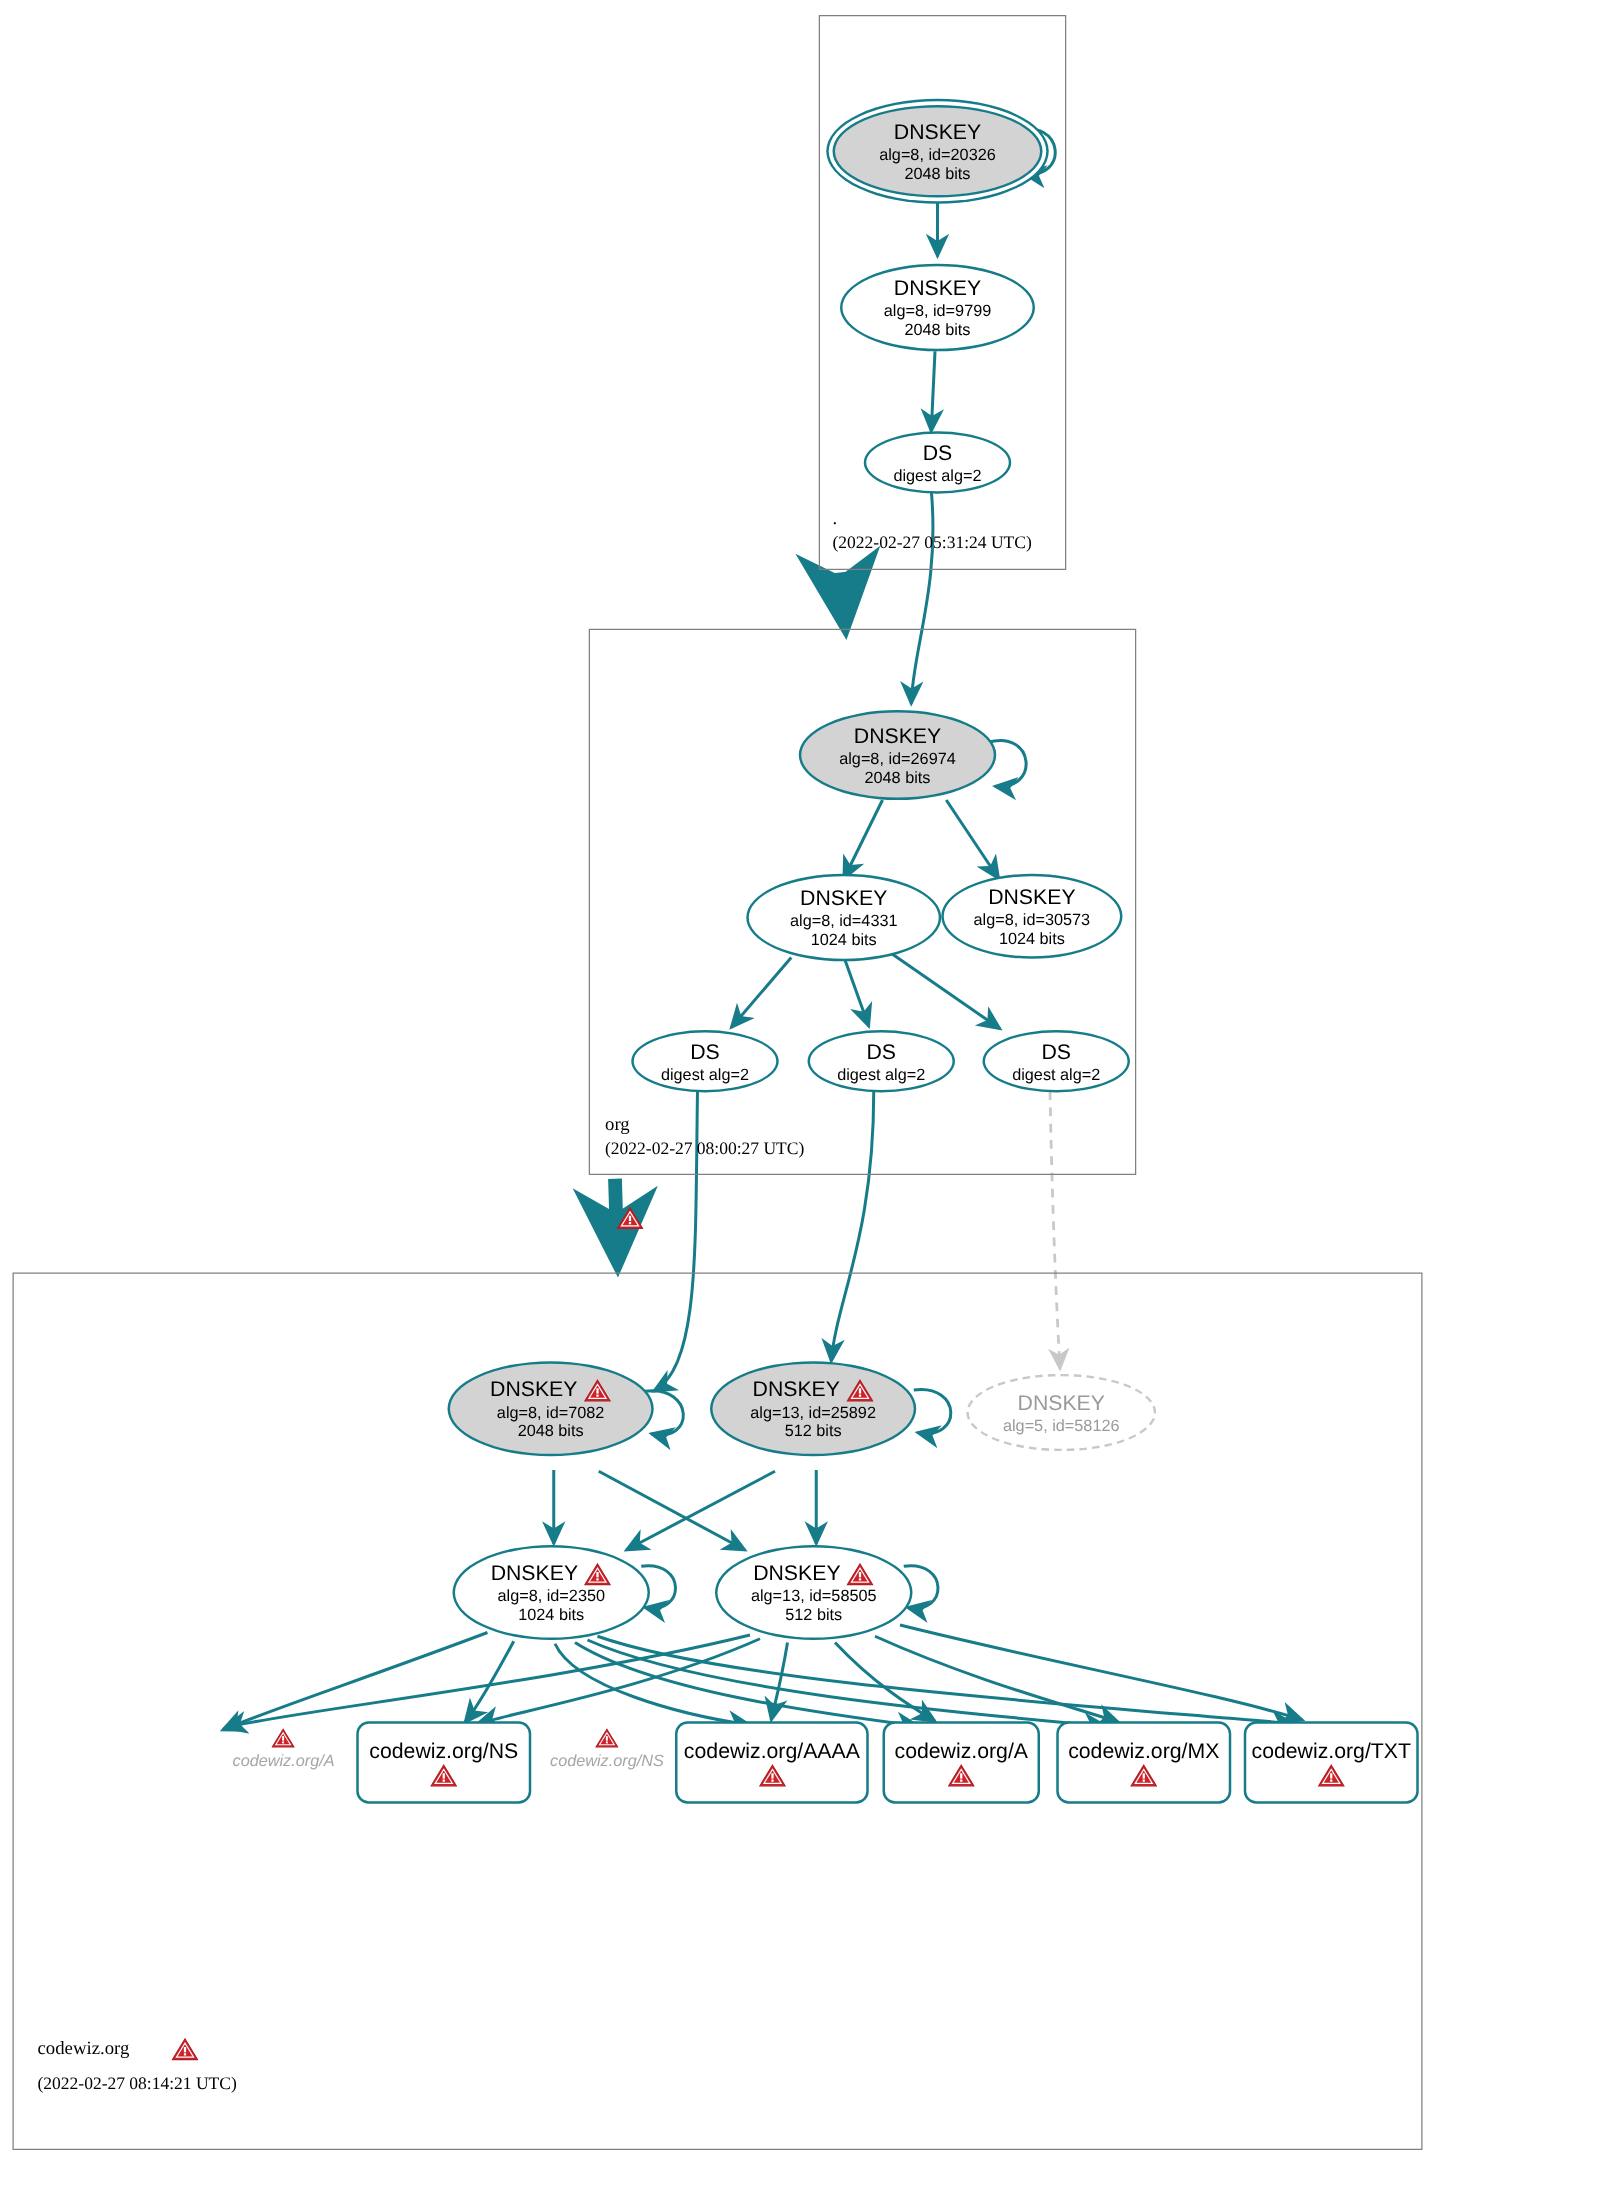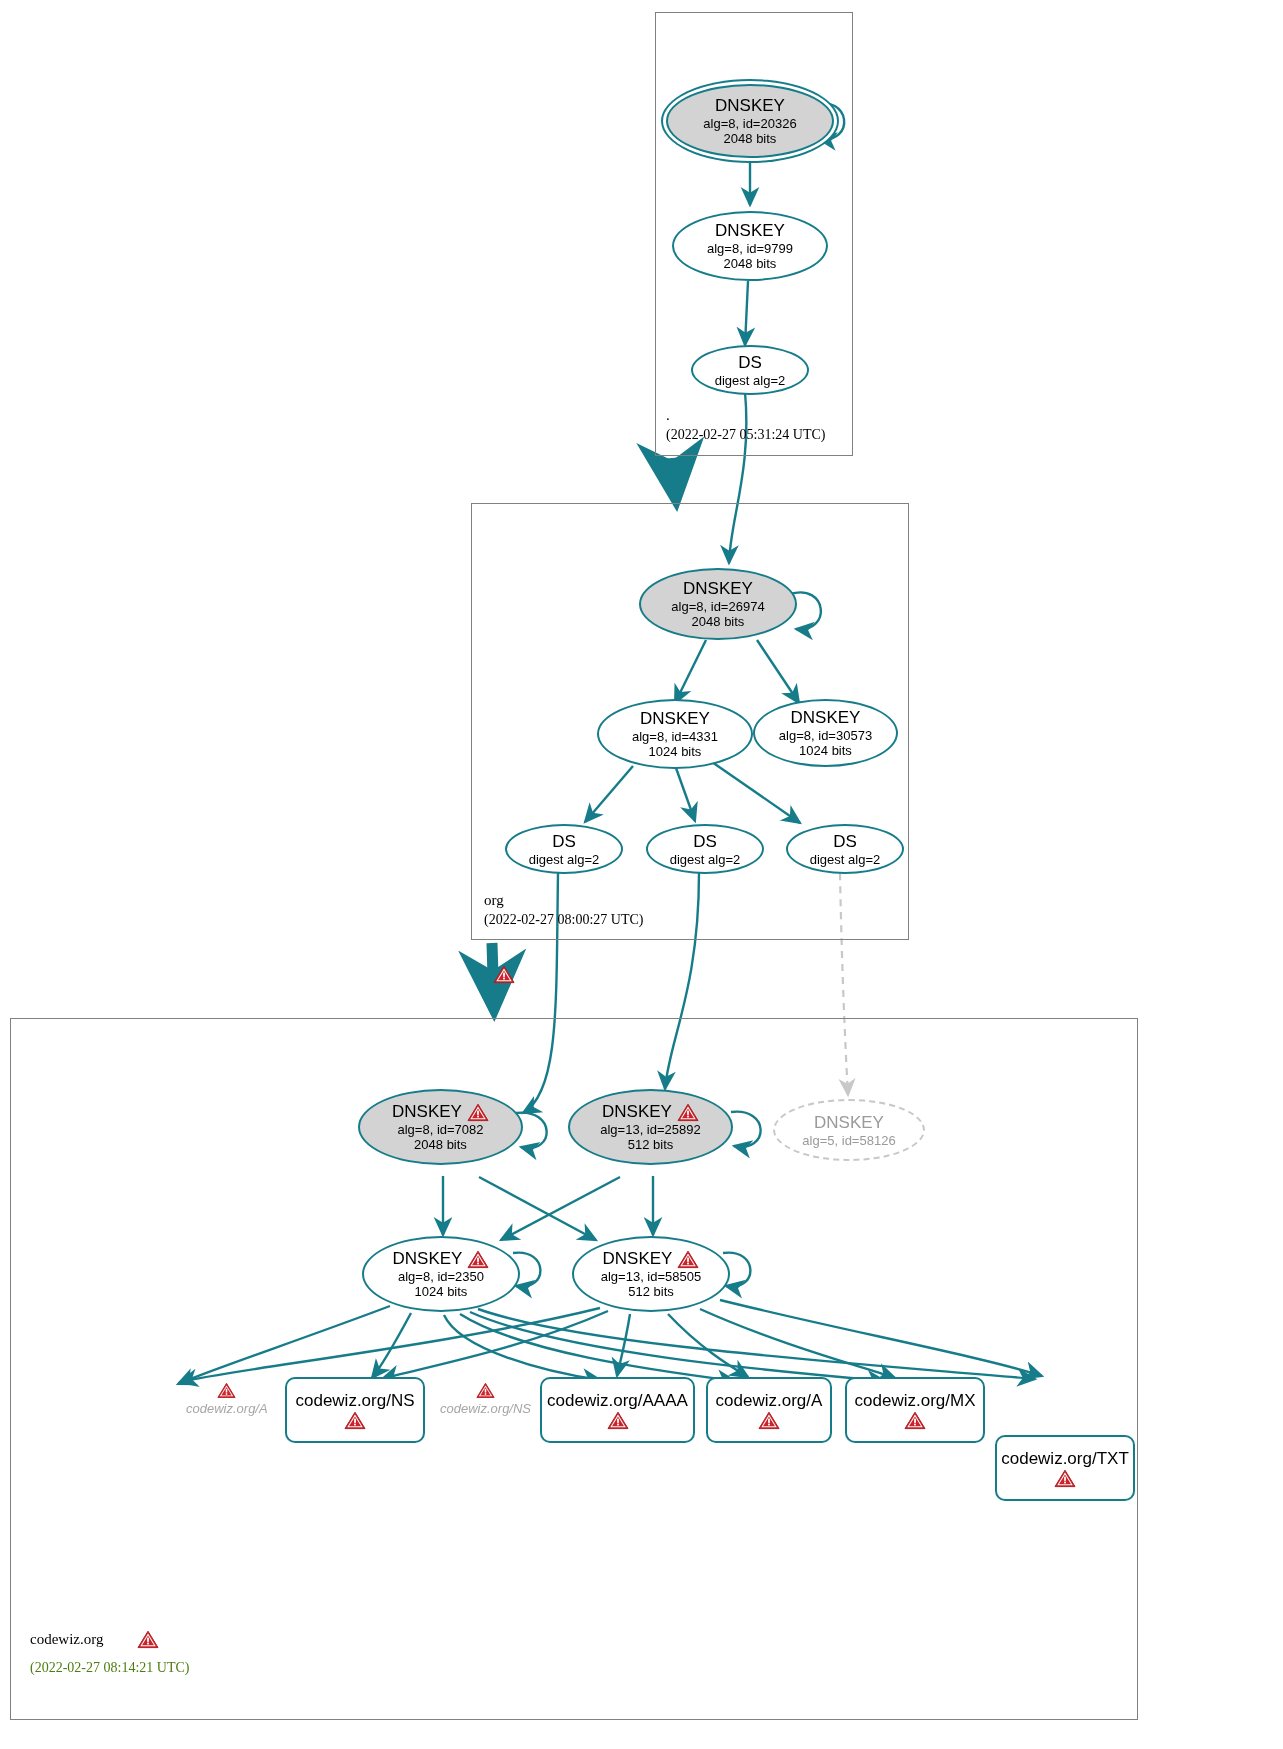--- a/index.html
+++ b/index.html
@@ -28,21 +28,21 @@
 
   .warn{display:inline-block;width:22px;height:19px;position:relative;vertical-align:middle;}
   .warn svg{display:block;}
   .warn-sm{width:19px;height:17px;}
 
   .ghost{position:absolute;display:flex;flex-direction:column;align-items:center;gap:2px;}
   .ghost .glabel{font-family:"Liberation Sans",sans-serif;font-size:13px;font-style:italic;color:#a6a6a6;white-space:nowrap;}
 
   .footer{position:absolute;display:flex;align-items:center;gap:34px;}
   .footer .fname{font-family:"Liberation Serif",serif;font-size:15px;color:#000;}
-  .footer .ftime{position:absolute;font-family:"Liberation Serif",serif;font-size:14px;color:#4d7c0f;white-space:nowrap;text-align:center;}
+  .footer .ftime{position:absolute;font-family:"Liberation Serif",serif;font-size:14px;color:#000000;white-space:nowrap;text-align:center;}
 </style>
 </head>
 <body>
 
 <div id="stage">
 
   <svg id="svgroot" viewBox="0 0 1283 1749">
     <defs>
       <marker id="ah" markerWidth="9" markerHeight="9" refX="7.5" refY="4.5" orient="auto">
         <path d="M0,0.6 L8.5,4.5 L0,8.4 L2.4,4.5 Z" fill="#167c89"></path>
@@ -353,21 +353,21 @@
       <svg viewBox="0 0 22 19" width="22" height="19">
           <path d="M11 1.2 L21 17.6 L1 17.6 Z" fill="#cc2229" stroke="#b01d22" stroke-width="1"></path>
           <path d="M11 3.6 L18.7 16.2 L3.3 16.2 Z" fill="#ffffff"></path>
           <path d="M11 5.4 L17 15.2 L5 15.2 Z" fill="#cc2229"></path>
           <rect x="10.1" y="7.6" width="1.8" height="4.3" fill="#ffffff"></rect>
           <rect x="10.1" y="12.6" width="1.8" height="1.8" fill="#ffffff"></rect>
         </svg>
     </span>
   </div>
 
-  <div class="node rrbox" style="left:995px;top:1435px;width:140px;height:66px;">
+  <div class="node rrbox" style="left:995px;top:1377px;width:140px;height:66px;">
     <div class="t1">codewiz.org/TXT</div>
     <span class="warn">
       <svg viewBox="0 0 22 19" width="22" height="19">
           <path d="M11 1.2 L21 17.6 L1 17.6 Z" fill="#cc2229" stroke="#b01d22" stroke-width="1"></path>
           <path d="M11 3.6 L18.7 16.2 L3.3 16.2 Z" fill="#ffffff"></path>
           <path d="M11 5.4 L17 15.2 L5 15.2 Z" fill="#cc2229"></path>
           <rect x="10.1" y="7.6" width="1.8" height="4.3" fill="#ffffff"></rect>
           <rect x="10.1" y="12.6" width="1.8" height="1.8" fill="#ffffff"></rect>
         </svg>
     </span>

